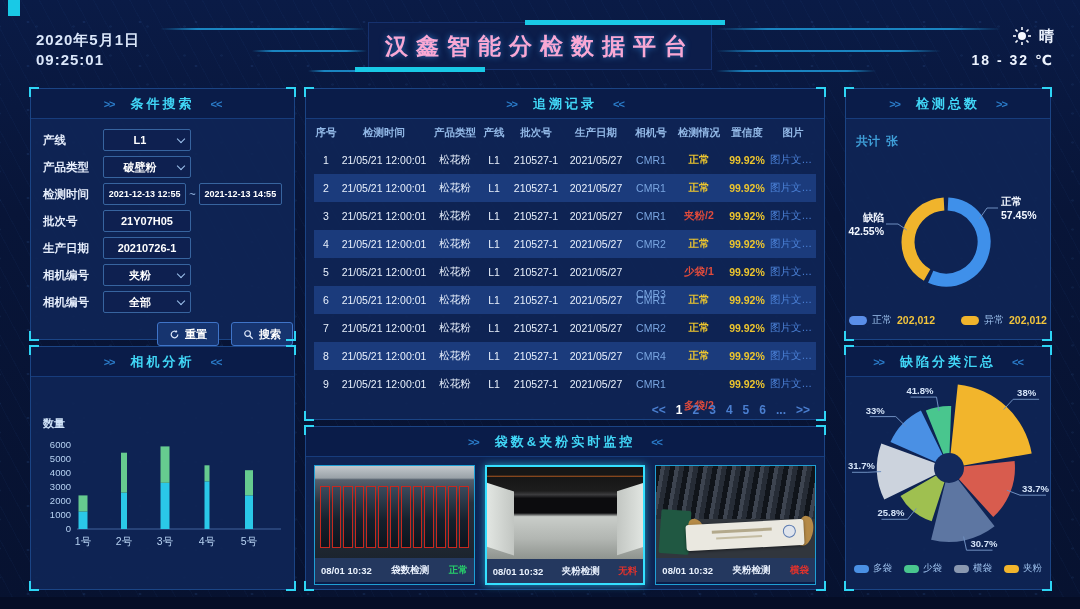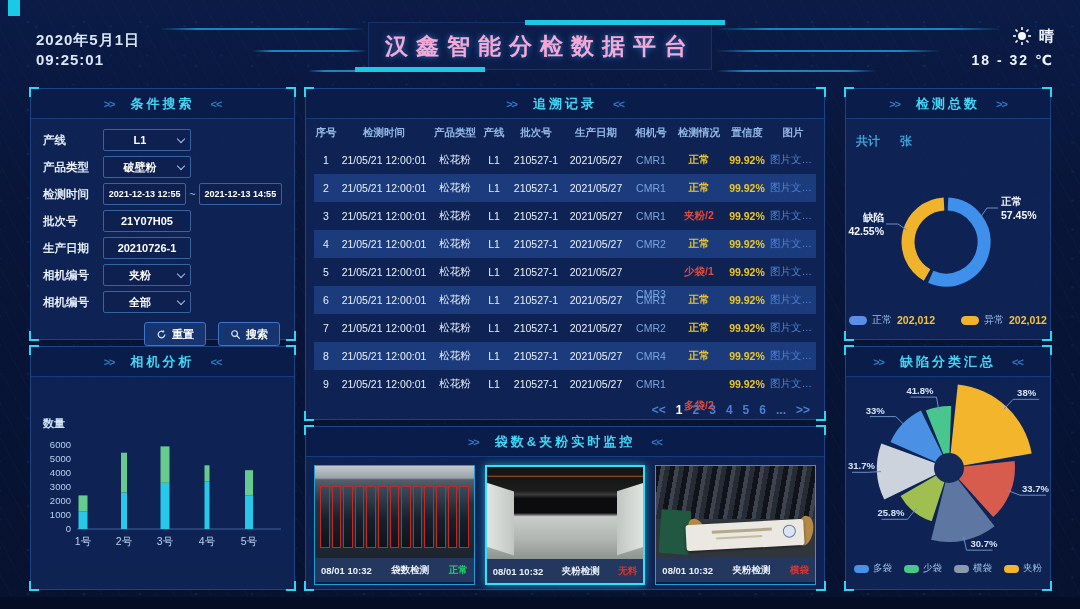--- a/index.html
+++ b/index.html
@@ -56,21 +56,21 @@
   .frow{display:flex;align-items:center;height:22px;margin-bottom:5px;}
   .flabel{width:60px;font-size:11.5px;font-weight:bold;color:#e6eefc;flex:none;}
   .ctrl{height:22px;background:#0e2050;border:1px solid #37649f;border-radius:2px;
     color:#fff;font-size:11px;font-weight:bold;display:flex;align-items:center;justify-content:center;}
   .sel{width:88px;position:relative;padding-right:14px;cursor:pointer;}
   .sel .chev{position:absolute;right:6px;top:6px;width:6px;height:6px;
     border-right:1.4px solid #9fc3ef;border-bottom:1.4px solid #9fc3ef;transform:rotate(45deg);}
   .inp{width:88px;}
   .t-inp{width:84px;font-size:9px;letter-spacing:0;}
   .t-sep{color:#9fc3ef;margin:0 3px;font-size:11px;}
-  .btn-row{display:flex;justify-content:flex-end;gap:12px;margin-top:9px;padding-right:14px;}
+  .btn-row{display:flex;justify-content:flex-end;gap:12px;margin-top:9px;padding-right:1px;}
   .btn{display:flex;align-items:center;justify-content:center;gap:5px;width:62px;height:24px;
     background:#16346f;border:1px solid #3f74c8;border-radius:3px;color:#fff;
     font-size:11px;font-weight:bold;cursor:pointer;}
 
   
   .tbl{padding:0 8px;}
   .trow{display:flex;align-items:center;height:28px;font-size:10.5px;}
   .trow.head{height:27px;color:#92b8e6;font-weight:bold;}
   .trow.even{background:#1b3b7c;}
   .tc{text-align:center;white-space:nowrap;overflow:hidden;text-overflow:ellipsis;}
@@ -112,21 +112,21 @@
   .s3-white b{position:absolute;left:30px;top:14px;width:46px;height:2px;background:#c4bca2;}
   .s3-white u{position:absolute;right:8px;top:5px;width:13px;height:13px;border-radius:50%;
     background:#dfe4ec;border:1px solid #5a7ab0;}
   .s3-green{position:absolute;left:4px;top:44px;width:30px;height:44px;background:#205842;
     border-radius:2px;transform:rotate(4deg);}
   .s3-wheat1,.s3-wheat2{position:absolute;width:16px;height:30px;background:#b58a47;border-radius:40% 60% 50% 50%;}
   .s3-wheat1{left:34px;top:52px;transform:rotate(-18deg);}
   .s3-wheat2{right:2px;top:50px;transform:rotate(14deg);}
 
   
-  .total-row{display:flex;align-items:center;margin:14px 8px 0 10px;gap:20px;}
+  .total-row{display:flex;align-items:center;margin:14px 8px 0 10px;gap:6px;}
   .total-label,.total-unit{color:#3f9fd8;font-size:12px;font-weight:bold;flex:none;}
   .total-box{flex:1;height:34px;border:1px solid #2c62b4;background:rgba(8,22,56,.7);
     display:flex;align-items:center;justify-content:center;}
   .total-num{font-family:"DejaVu Sans Mono","Liberation Mono",monospace;font-size:21px;font-weight:bold;
     color:#ffd21f;letter-spacing:3px;text-shadow:0 0 6px rgba(255,210,31,.45);}
   .legend-row{position:absolute;left:0;right:0;bottom:12px;display:flex;justify-content:center;gap:26px;
     font-size:10px;}
   .legend-row .li{display:flex;align-items:center;gap:5px;cursor:pointer;}
   .legend-row .pill{width:18px;height:9px;border-radius:5px;}
   .legend-row .lname{color:#9fc3ef;}

